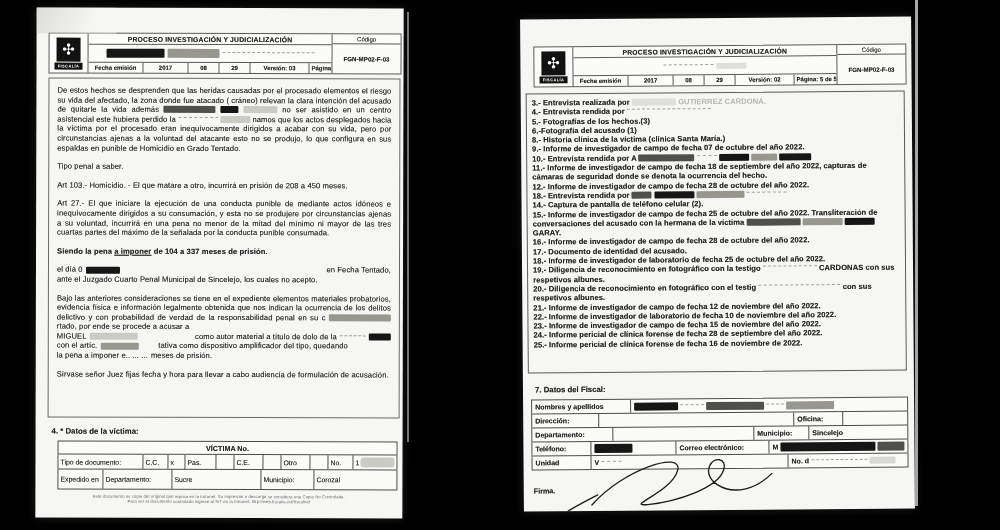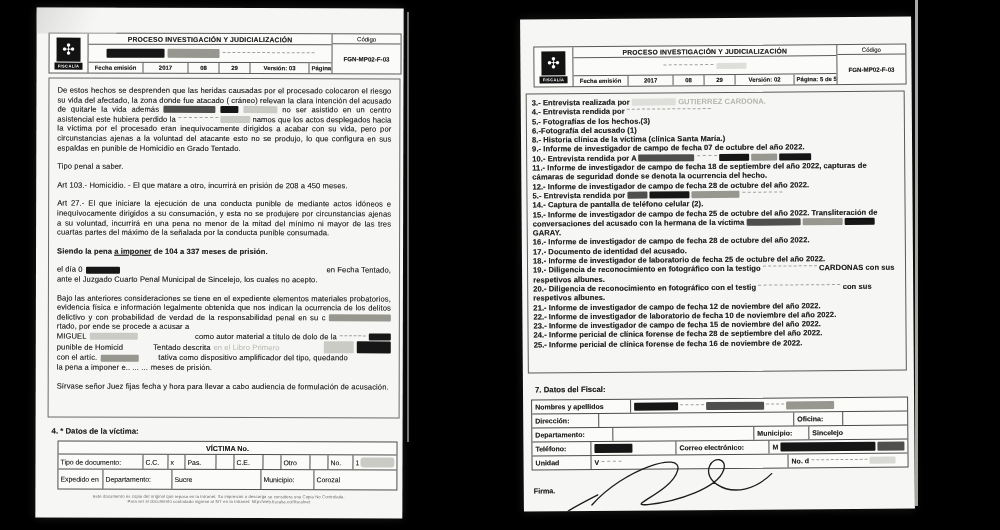--- a/index.html
+++ b/index.html
@@ -113,21 +113,21 @@
       </div>
     </div>
     <div class="hdr-right">
       <div class="codigo-label">Código</div>
       <div class="codigo-val">FGN-MP02-F-03</div>
     </div>
   </div>
 
   <div class="bodybox">
     <div class="para">
-      <span>De estos hechos se desprenden que las heridas causadas por el procesado colocaron el riesgo su vida del afectado, la zona donde fue atacado ( cráneo) relevan la clara intención del acusado de quitarle la vida además</span>
+      <span>De estos hechos se desprenden que las heridas causadas por el procesado elementos el riesgo su vida del afectado, la zona donde fue atacado ( cráneo) relevan la clara intención del acusado de quitarle la vida además</span>
       <i class="rd rd-d" style="width:52px"></i>
       <i class="rd rd-k" style="width:18px"></i>
       <i class="rd rd-l" style="width:34px"></i>
       <span>no ser asistido en un centro asistencial este hubiera perdido la</span>
       <i class="dashes" style="width:40px"></i>
       <i class="rd rd-l" style="width:30px"></i>
       <span>namos que los actos desplegados hacia la víctima por el procesado eran inequívocamente dirigidos a acabar con su vida, pero por circunstancias ajenas a la voluntad del atacante esto no se produjo, lo que configura en sus espaldas en punible de Homicidio en Grado Tentado.</span>
     </div>
 
     <div class="para">Tipo penal a saber.</div>
@@ -154,29 +154,20 @@
       <span>Bajo las anteriores consideraciones  se tiene en el expediente elementos materiales probatorios, evidencia física e información legalmente obtenida  que nos indican la ocurrencia de los delitos delictivo  y con probabilidad de verdad de la responsabilidad penal en su c</span>
       <i class="rd rd-m" style="width:62px"></i>
       <span>rtado, por ende se procede a acusar  a</span>
       <div class="line">
         <span>MIGUEL</span>
         <i class="rd rd-l" style="width:48px"></i>
         <span class="sp"></span>
         <span>como  autor  material  a título de dolo de la</span>
         <i class="dashes" style="width:26px"></i>
         <i class="rd rd-k" style="width:22px"></i>
-      </div>
-      <div class="line">
-        <span>punible  de  Homicid</span>
-        <span class="sp" style="max-width:24px"></span>
-        <span>Tentado descrita</span>
-        <span class="faint">en el Libro Primero</span>
-        <span class="sp"></span>
-        <i class="rd rd-l" style="width:30px;height:12px"></i>
-        <i class="rd rd-k" style="width:34px;height:12px"></i>
       </div>
       <div class="line">
         <span>con el artíc.</span>
         <i class="rd rd-m" style="width:38px"></i>
         <span class="sp" style="max-width:14px"></span>
         <span>tativa como dispositivo amplificador del tipo, quedando</span>
       </div>
       <div class="line">
         <span>la pena a imponer e.. ... ...</span>
         <span>meses de prisión.</span>
@@ -270,21 +261,21 @@
       <span>10.- Entrevista rendida por A</span>
       <i class="rd rd-d" style="width:56px"></i>
       <i class="dashes" style="width:20px"></i>
       <i class="rd rd-k" style="width:30px"></i>
       <i class="rd rd-m" style="width:26px"></i>
       <i class="rd rd-k" style="width:32px"></i>
     </div>
     <div class="li">11.- Informe de investigador de campo  de fecha  18 de septiembre del año 2022, capturas de cámaras de seguridad donde se denota la ocurrencia del hecho.</div>
     <div class="li">12.- Informe de investigador de campo de fecha  28 de octubre del año 2022.</div>
     <div class="li">
-      <span>5.- Entrevista rendida por</span>
+      <span>18.- Entrevista rendida por</span>
       <i class="rd rd-d" style="width:20px"></i>
       <i class="rd rd-k" style="width:40px"></i>
       <i class="rd rd-m" style="width:48px"></i>
       <i class="dashes" style="width:40px"></i>
     </div>
     <div class="li">14.- Captura de pantalla de teléfono celular (2).</div>
     <div class="li">
       <span>15.- Informe de investigador de campo de fecha  25 de octubre del año 2022. Transliteración de conversaciones del acusado con la hermana de la víctima</span>
       <i class="rd rd-d" style="width:54px"></i>
       <i class="rd rd-m" style="width:40px"></i>

